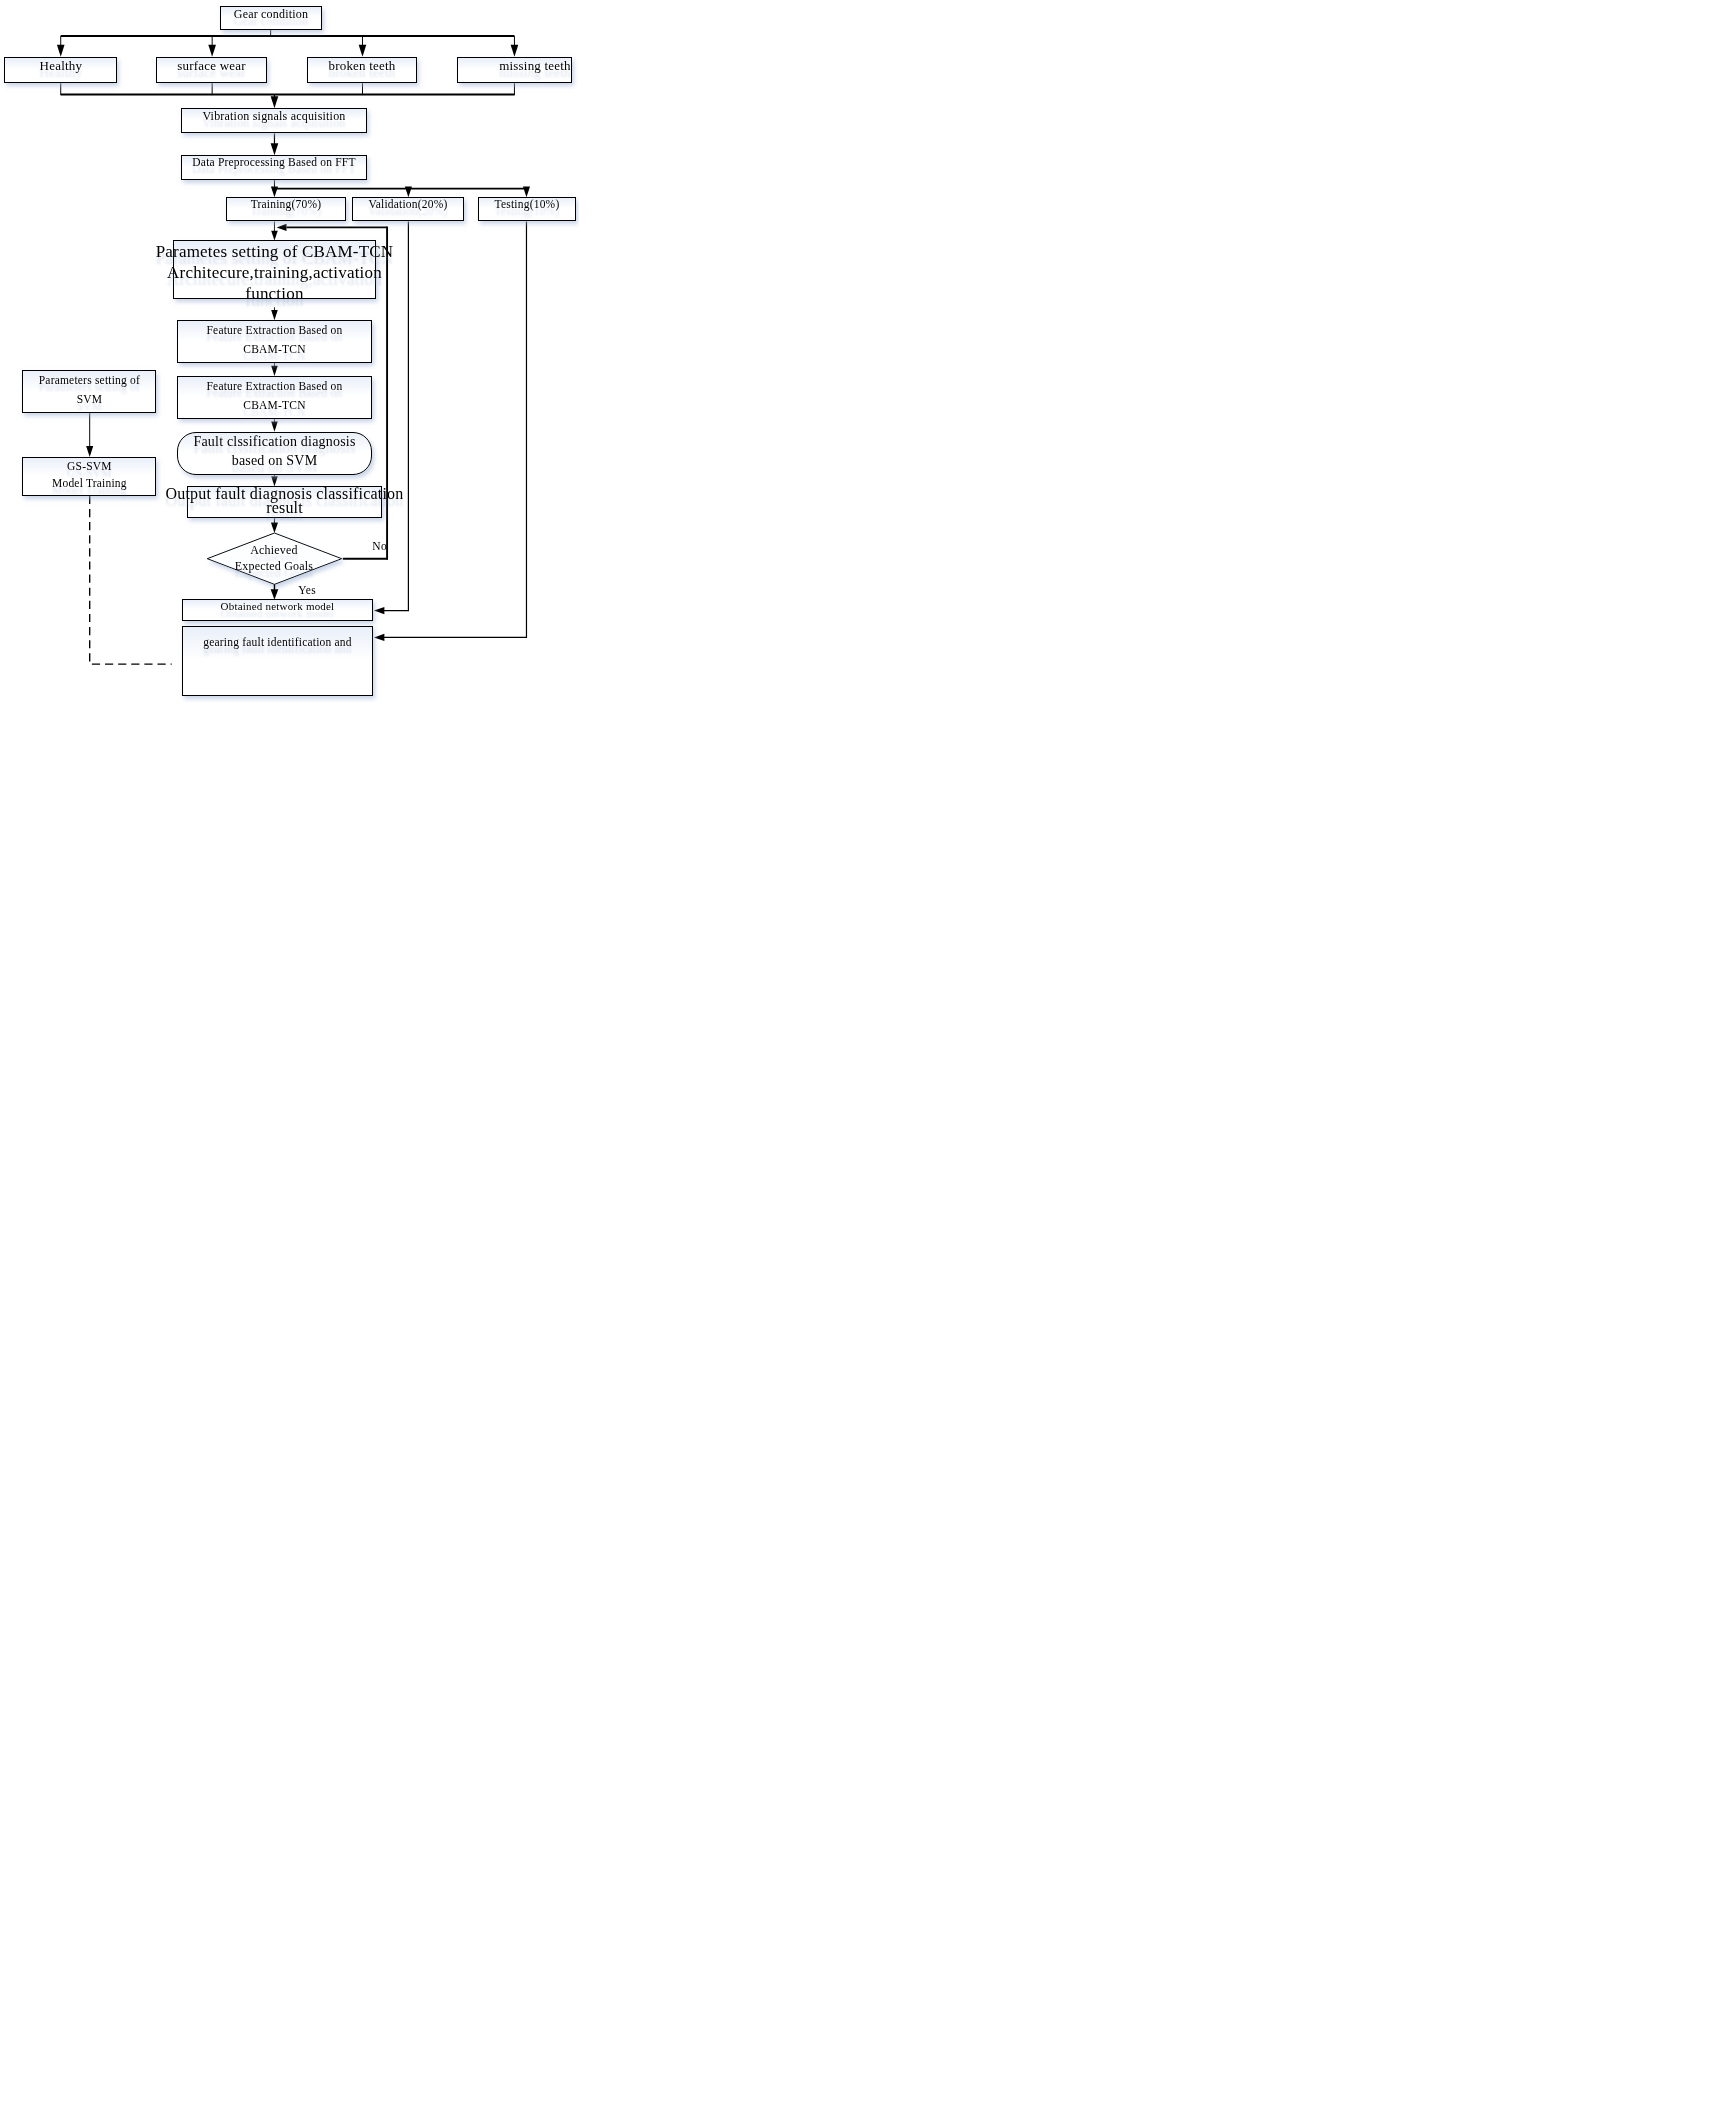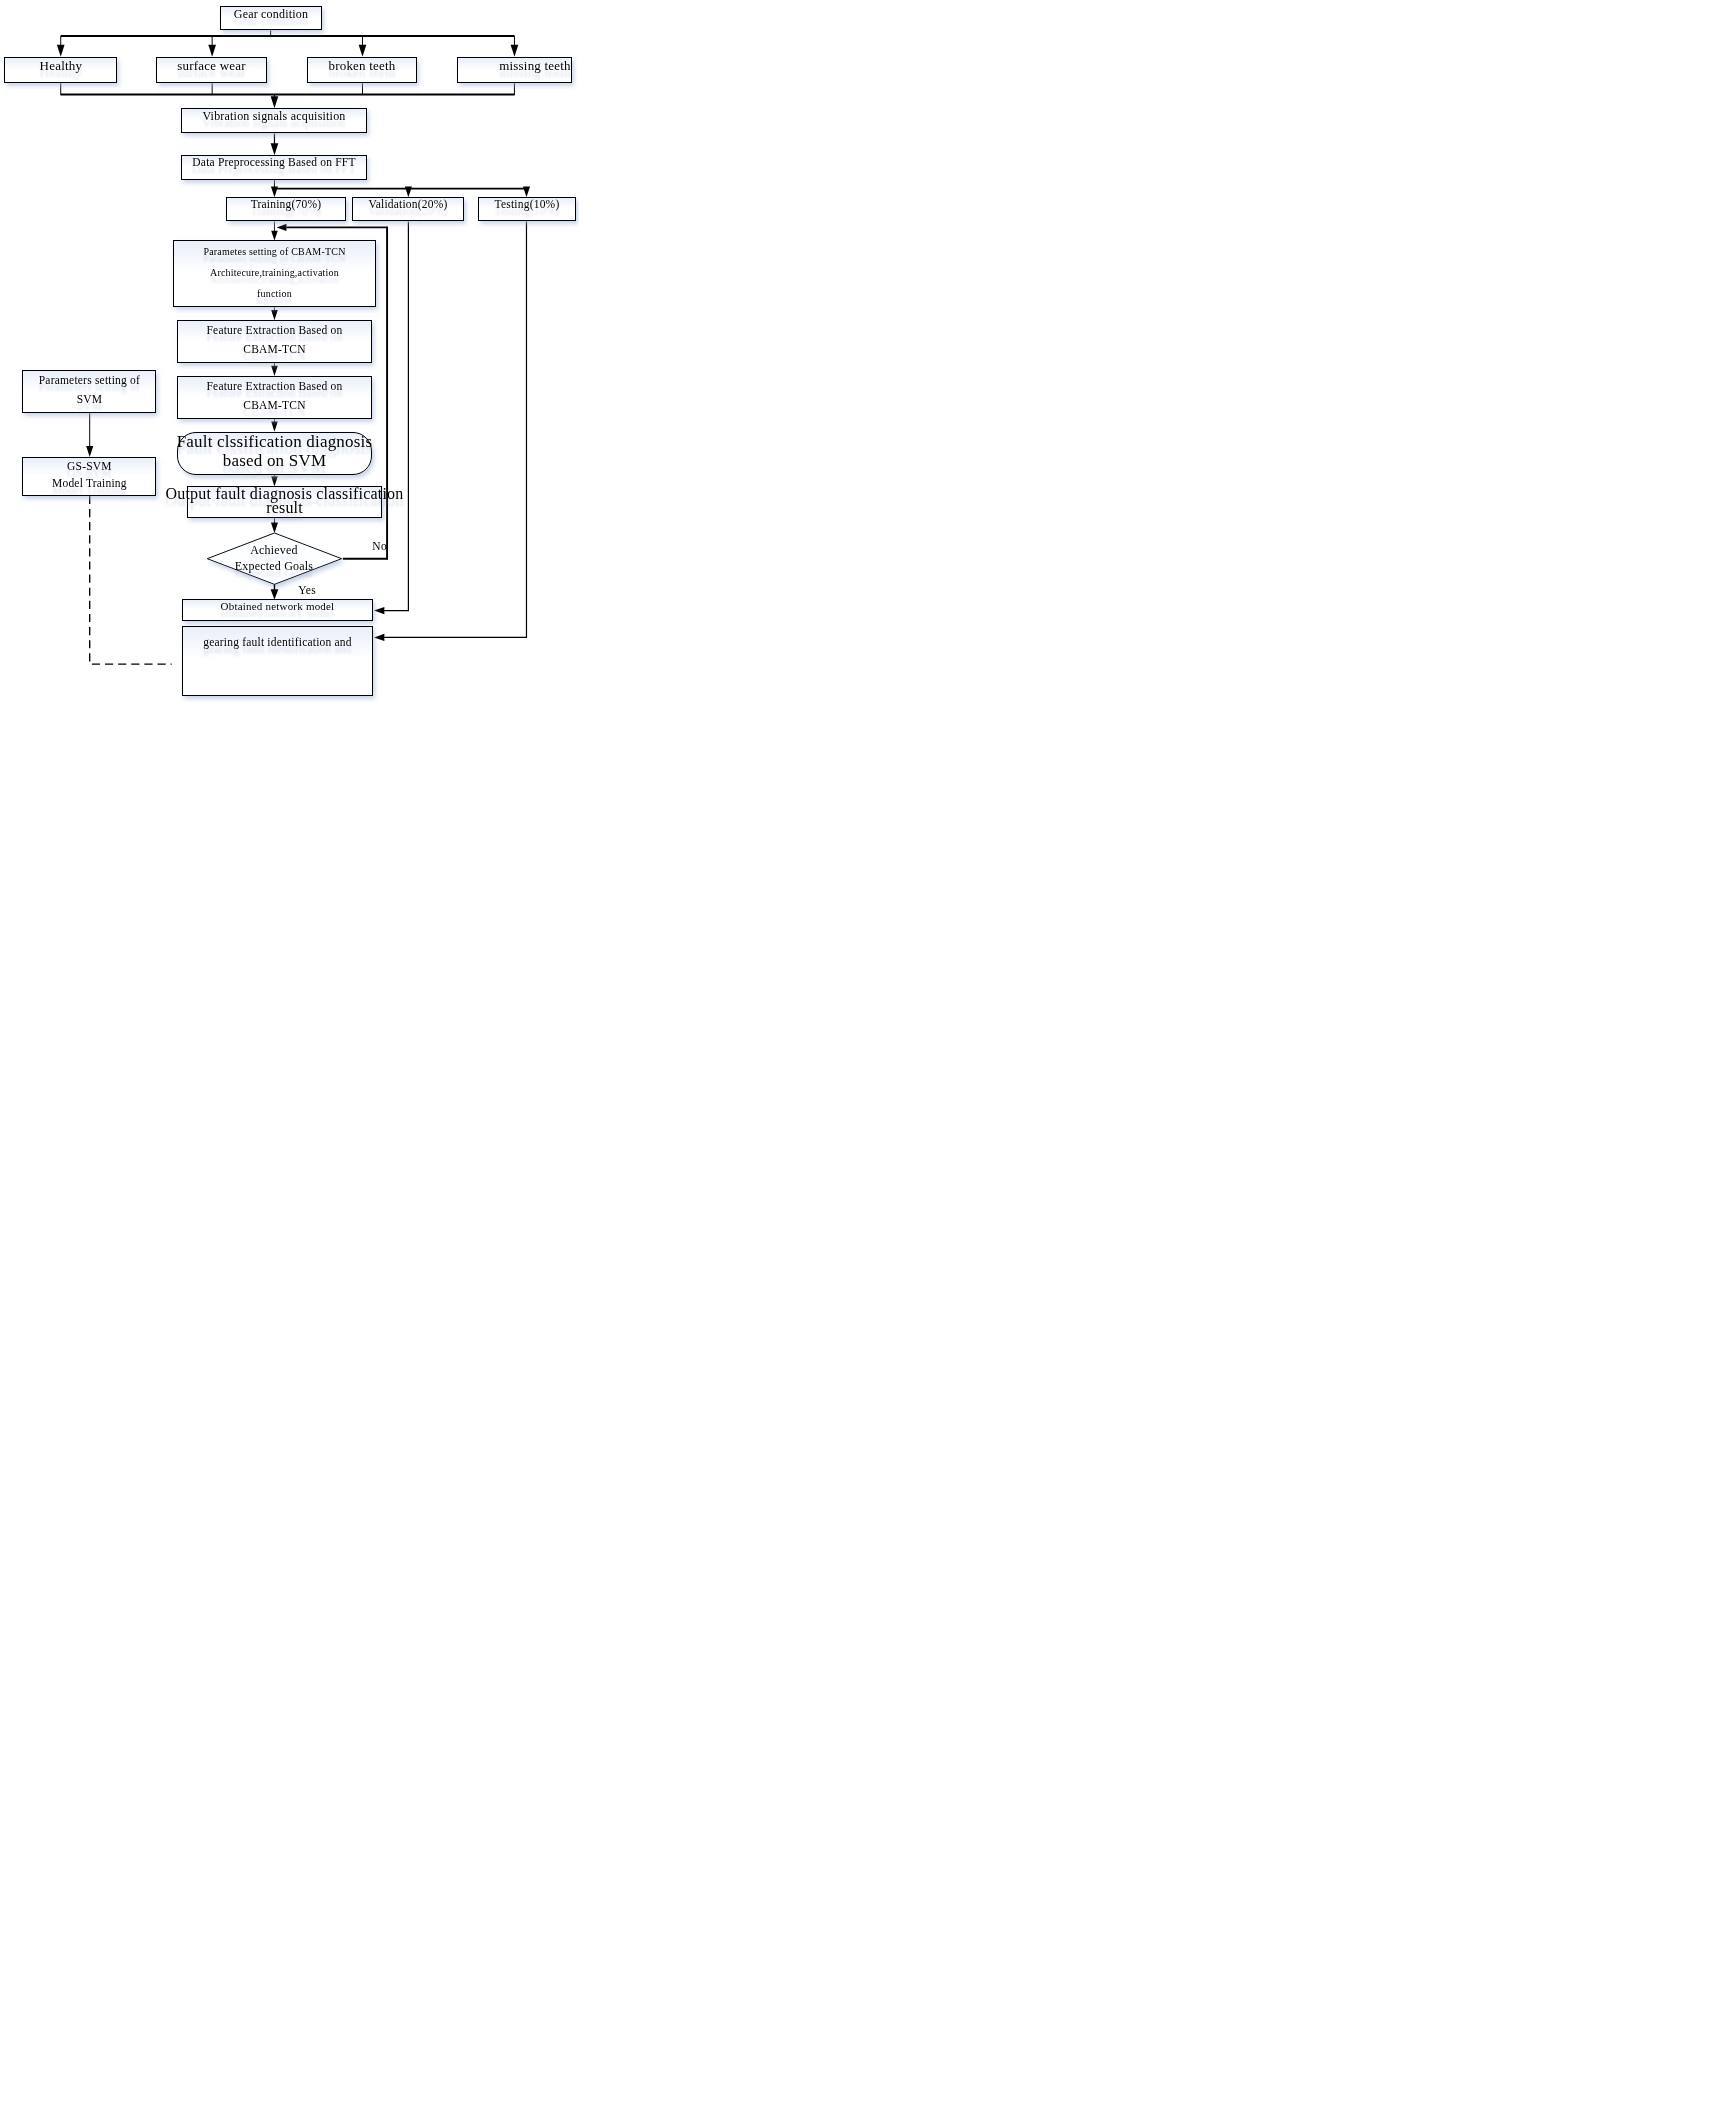--- a/index.html
+++ b/index.html
@@ -153,37 +153,37 @@
   <div class="node" style="left:226px;top:197px;width:120px;height:24px;font-size:11.5px;">
     <span>Training(70%)</span>
   </div>
   <div class="node" style="left:352px;top:197px;width:112px;height:24px;font-size:11.5px;">
     <span>Validation(20%)</span>
   </div>
   <div class="node" style="left:478px;top:197px;width:98px;height:24px;font-size:11.5px;">
     <span>Testing(10%)</span>
   </div>
 
-  <div class="node" style="left:173px;top:240px;width:203px;height:67px;font-size:10px;line-height:21px;">
+  <div class="node" style="left:173px;top:240px;width:203px;height:59px;font-size:17px;line-height:21px;">
     <span>Parametes setting of  CBAM-TCN</span>
     <span>Architecure,training,activation</span>
     <span>function</span>
   </div>
 
   <div class="node" style="left:177px;top:320px;width:195px;height:43px;font-size:11.5px;line-height:18.6px;">
     <span>Feature Extraction Based on</span>
     <span>CBAM-TCN</span>
   </div>
 
   <div class="node" style="left:177px;top:376px;width:195px;height:43px;font-size:11.5px;line-height:18.6px;">
     <span>Feature Extraction Based on</span>
     <span>CBAM-TCN</span>
   </div>
 
-  <div class="node" style="left:177px;top:432px;width:195px;height:43px;font-size:17px;line-height:18.6px;border-radius:19px;">
+  <div class="node" style="left:177px;top:432px;width:195px;height:43px;font-size:14px;line-height:18.6px;border-radius:19px;">
     <span>Fault clssification diagnosis</span>
     <span>based on SVM</span>
   </div>
 
   <div class="node" style="left:187px;top:486px;width:195px;height:32px;font-size:16px;line-height:14px;">
     <span>Output fault diagnosis classification</span>
     <span>result</span>
   </div>
 
   <div class="dtext" style="left:207px;top:538px;width:134px;height:40px;font-size:12px;line-height:16px;">

